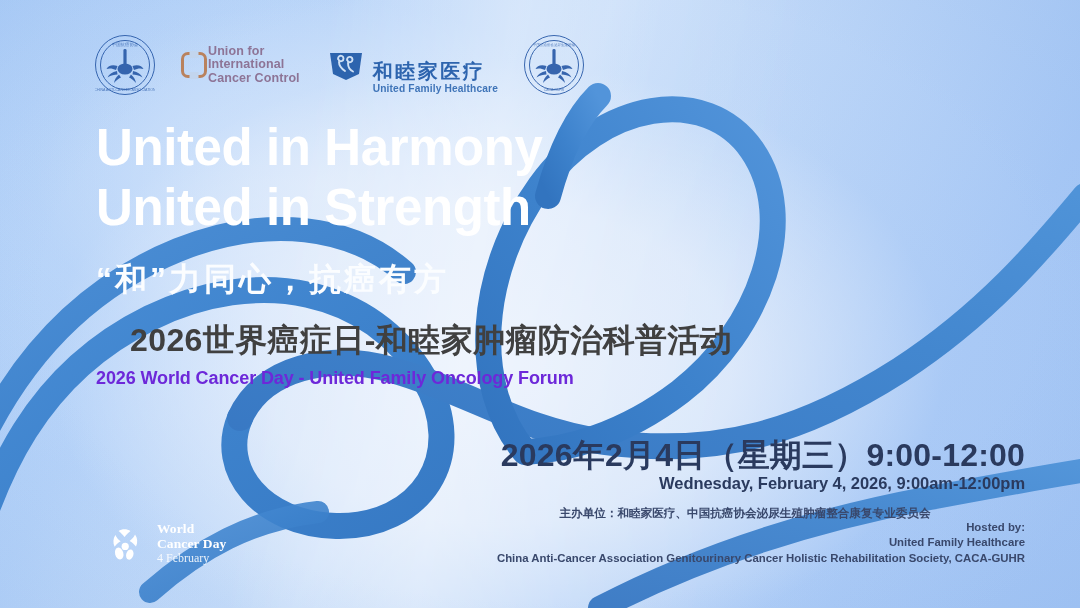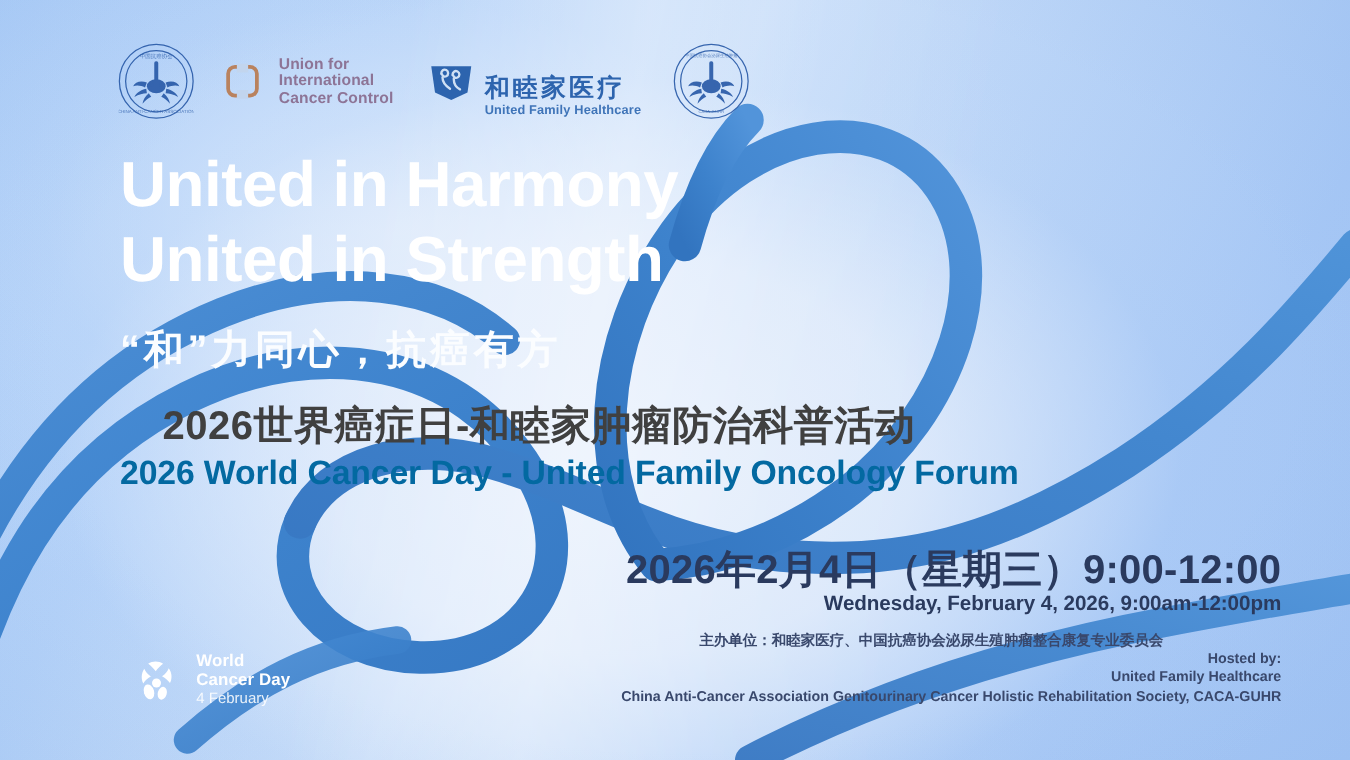--- a/index.html
+++ b/index.html
@@ -75,21 +75,21 @@
   .logo-seal .ring-in {
     position: absolute; inset: 5px;
     border: 1px solid #2a5ba8;
     border-radius: 50%;
   }
   .logo-seal svg { position: absolute; inset: 0; }
 
   .uicc {
     display: flex;
     align-items: center;
-    gap: 16px;
+    gap: 1px;
     flex: 0 0 auto;
   }
   .uicc-mark {
     width: 26px; height: 26px;
     border: 3.4px solid #b9825e;
     border-radius: 7px;
     position: relative;
     flex: 0 0 auto;
   }
   .uicc-mark::before {
@@ -174,24 +174,24 @@
     font-size: 32px;
     line-height: 38px;
     font-weight: 700;
     color: #404040;
     letter-spacing: .4px;
     white-space: nowrap;
     margin-left: 34px;
   }
   .sub-en {
     margin-top: 4px;
-    font-size: 27px;
+    font-size: 18px;
     line-height: 30px;
     font-weight: 700;
-    color: #0369a1;
+    color: #6d28d9;
     letter-spacing: -0.1px;
     white-space: nowrap;
   }
 
   
   .info {
     position: absolute;
     right: 55px;
     top: 440px;
     width: 560px;
@@ -231,20 +231,21 @@
     left: 104px;
     top: 522px;
     display: flex;
     align-items: center;
     gap: 9px;
   }
   .wcd-mark { width: 44px; height: 44px; flex: 0 0 auto; }
   .wcd-text {
     color: #ffffff;
     font-weight: 700;
+    font-family: Liberation Serif, serif;
   }
   .wcd-text .l1, .wcd-text .l2 {
     font-size: 13.5px;
     line-height: 14.6px;
     letter-spacing: .1px;
   }
   .wcd-text .l3 {
     font-size: 12px;
     line-height: 15px;
     font-weight: 400;

